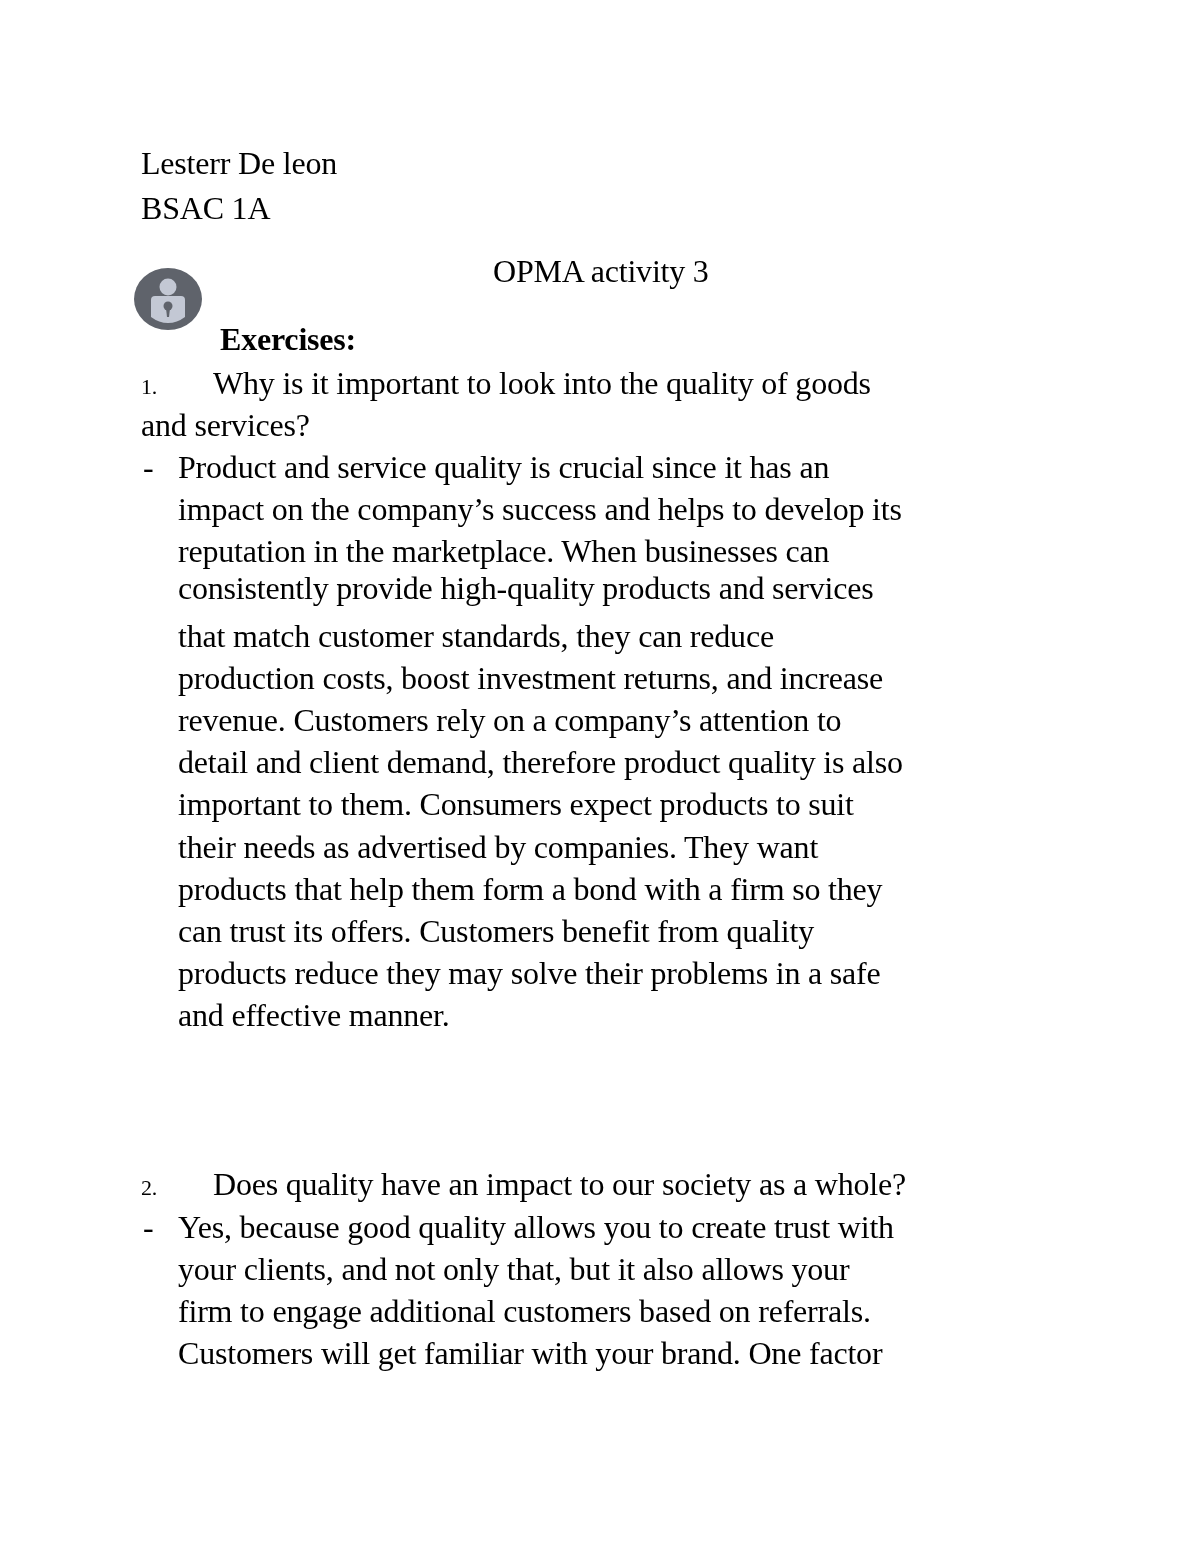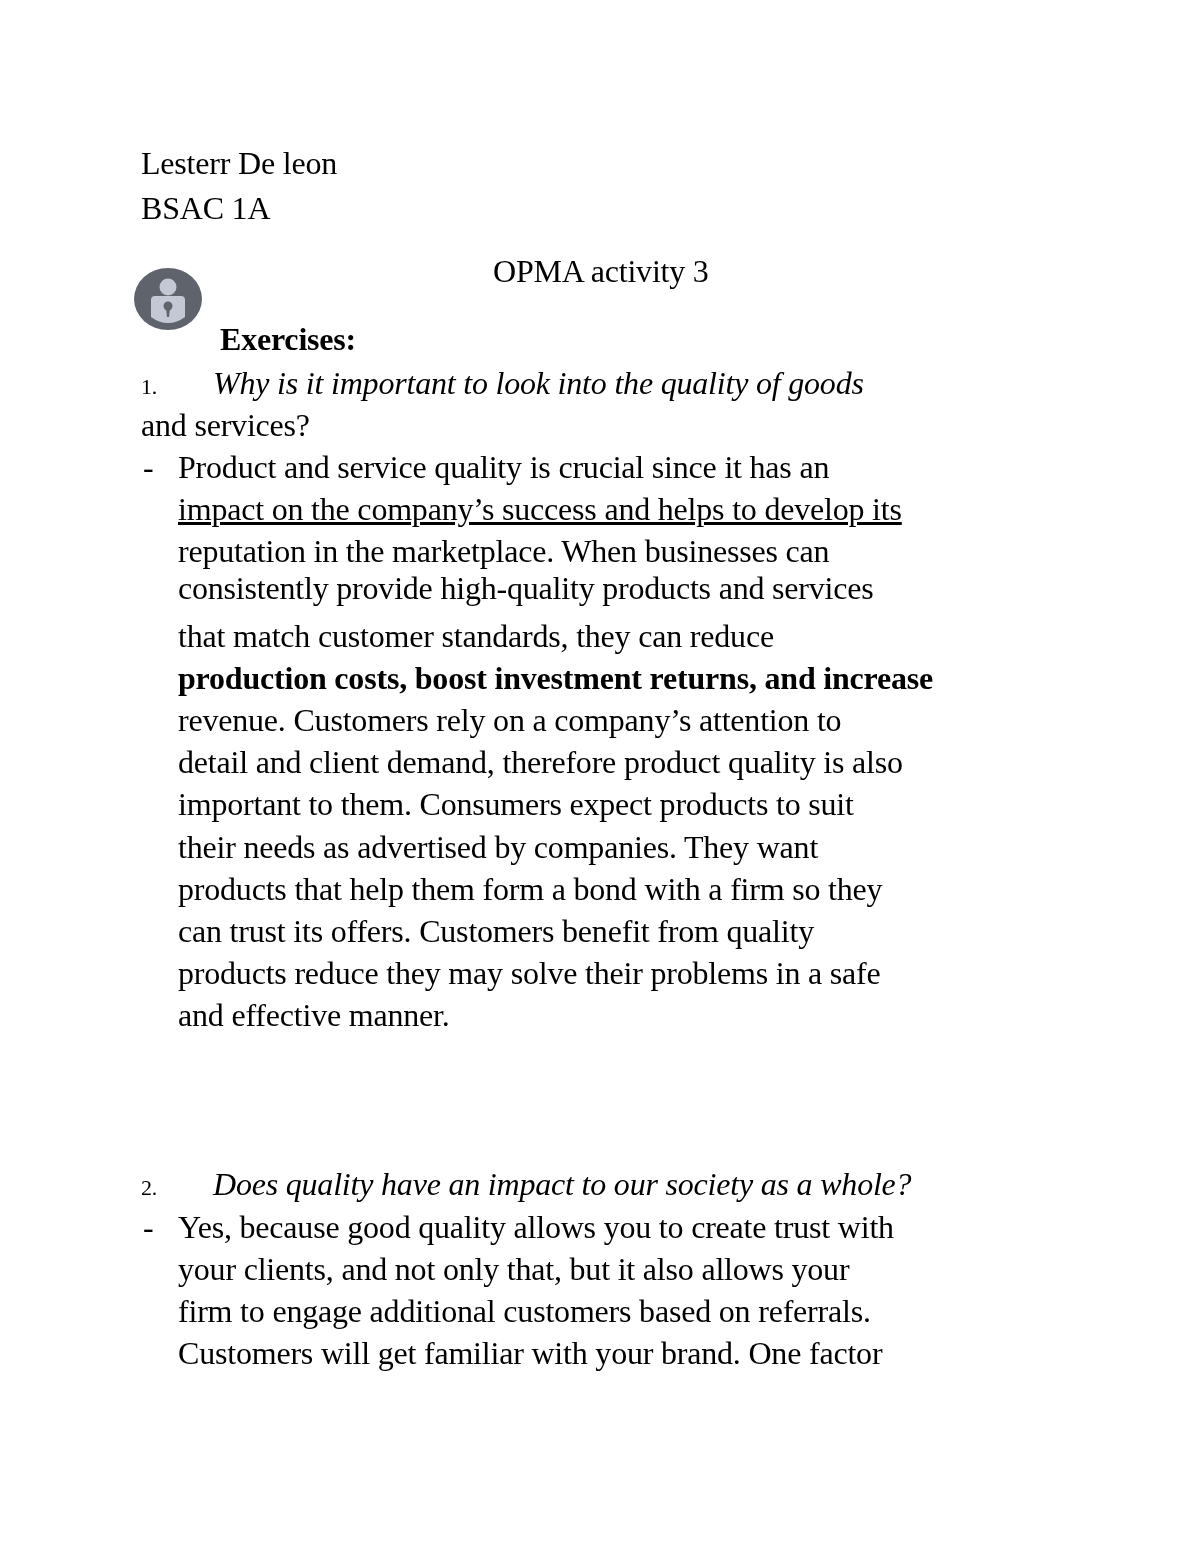--- a/index.html
+++ b/index.html
@@ -5,21 +5,21 @@
   html, body { margin: 0; padding: 0; background: #ffffff; }
   body { width: 1200px; height: 1553px; position: relative; overflow: hidden;
          font-family: "Liberation Serif", "DejaVu Serif", serif; color: #000; }
   .line { position: absolute; font-size: 32px; line-height: 42px; white-space: nowrap; letter-spacing: -0.2px; }
   .hdr { left: 141px; }
   .title { left: 493px; margin-top: 20px; }
   .avatar { position: absolute; left: 133px; top: 267px; width: 70px; height: 64px; }
   .bold { font-weight: bold; }
   .num { font-size: 22px; }
   .qline { left: 141px; }
-  .qtext { position: absolute; left: 72px; top: 0; font-style: italic; }
+  .qtext { position: absolute; left: 72px; top: 0; }
   .dash { left: 143px; }
   .ans { left: 178px; }
 </style>
 </head>
 <body>
 
 <div>
 
   <div class="line hdr" style="top:142px;">Lesterr De leon</div>
   <div class="line hdr" style="top:187px;">BSAC 1A</div>
@@ -38,25 +38,25 @@
   <div>
     <div class="line qline" style="top:362px; width:900px; height:42px;">
       <span class="num">1.</span>
       <span class="qtext">Why is it important to look into the quality of goods</span>
     </div>
     <div class="line qline" style="top:404px;">and services?</div>
 
     <div class="line dash" style="top:446px;">-</div>
     <div>
       <div class="line ans" style="top:446px;">Product and service quality is crucial since it has an</div>
-      <div class="line ans" style="top:488px;text-decoration:underline;">impact on the company’s success and helps to develop its</div>
+      <div class="line ans" style="top:488px;">impact on the company’s success and helps to develop its</div>
       <div class="line ans" style="top:530px;">reputation in the marketplace. When businesses can</div>
       <div class="line ans" style="top:567px;">consistently provide high-quality products and services</div>
       <div class="line ans" style="top:615px;">that match customer standards, they can reduce</div>
-      <div class="line ans" style="top:657px;font-weight:bold;">production costs, boost investment returns, and increase</div>
+      <div class="line ans" style="top:657px;">production costs, boost investment returns, and increase</div>
       <div class="line ans" style="top:699px;">revenue. Customers rely on a company’s attention to</div>
       <div class="line ans" style="top:741px;">detail and client demand, therefore product quality is also</div>
       <div class="line ans" style="top:783px;">important to them. Consumers expect products to suit</div>
       <div class="line ans" style="top:826px;">their needs as advertised by companies. They want</div>
       <div class="line ans" style="top:868px;">products that help them form a bond with a firm so they</div>
       <div class="line ans" style="top:910px;">can trust its offers. Customers benefit from quality</div>
       <div class="line ans" style="top:952px;">products reduce they may solve their problems in a safe</div>
       <div class="line ans" style="top:994px;text-align:center;">and effective manner.</div>
     </div>
   </div>

